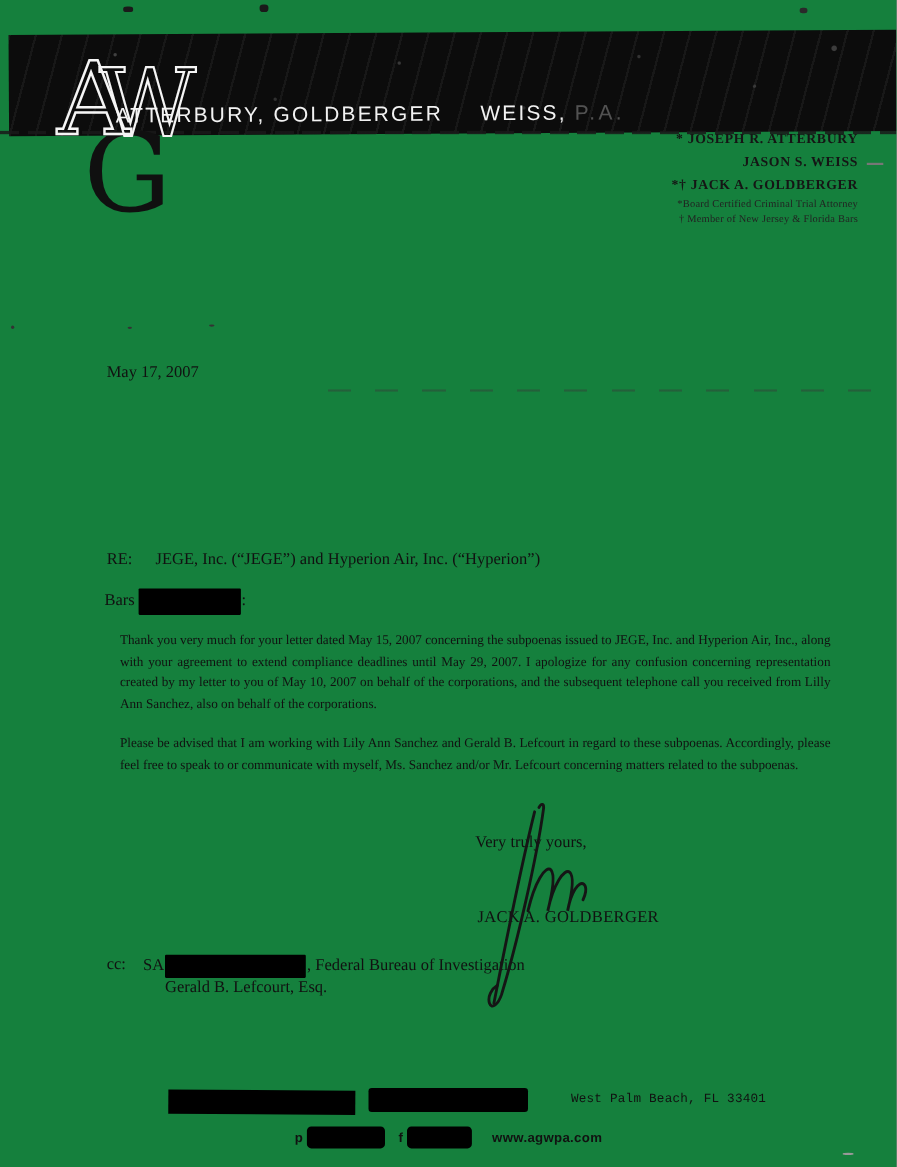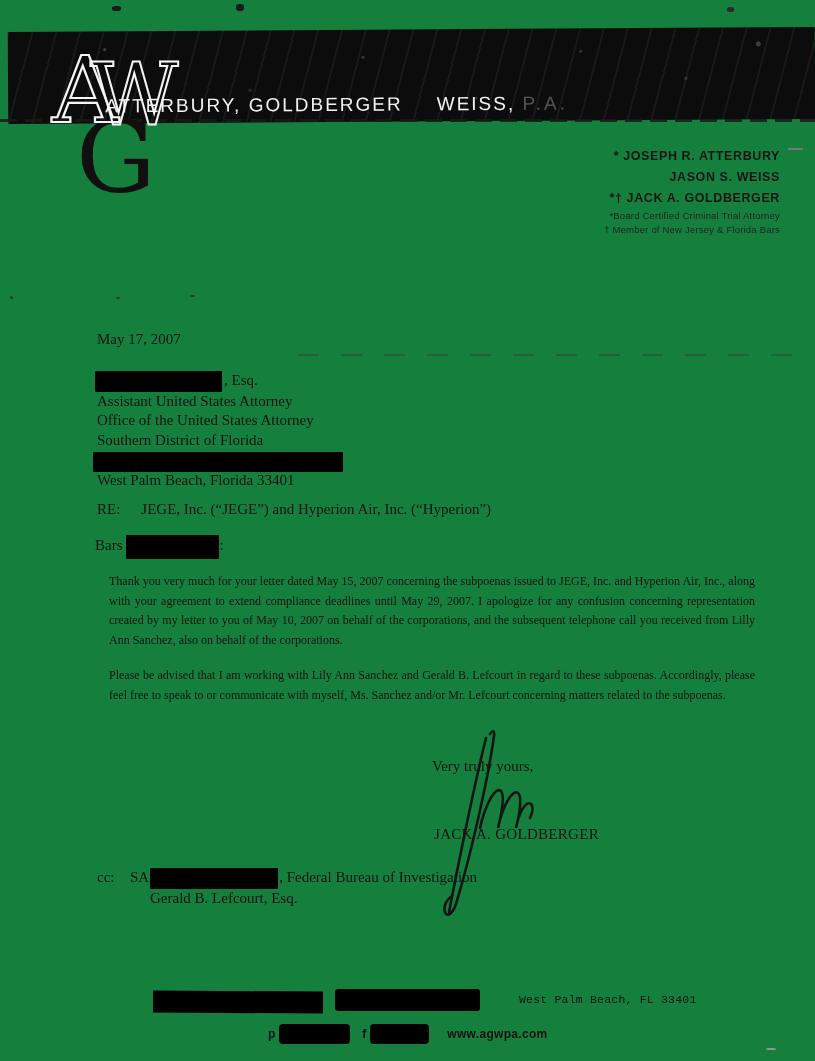--- a/index.html
+++ b/index.html
@@ -30,22 +30,22 @@
   }
   .banner-text .gap{display:inline-block;width:34px;}
   .banner-text .faint{opacity:.3;letter-spacing:3px;}
   .banner-noise-line{
     position:absolute;left:0;top:119px;width:100%;height:3px;
     background:repeating-linear-gradient(90deg, rgba(25,25,25,.85) 0 17px, transparent 17px 25px);
   }
   .monogram{position:absolute;left:30px;top:40px;width:230px;height:170px;pointer-events:none;}
   
   .attorneys{
-    position:absolute;right:35px;top:146px;text-align:right;
-    font-family:Liberation Sans, sans-serif;
+    position:absolute;right:35px;top:116px;text-align:right;
+    font-family:Liberation Serif, serif;
   }
   .attorneys .name{font-size:12.5px;font-weight:bold;letter-spacing:.6px;line-height:21px;color:#151515;}
   .attorneys .fn{font-size:9.5px;line-height:14px;color:#222;letter-spacing:.2px;}
   
   .date{position:absolute;left:97px;top:331px;font-size:15px;}
   .dash-noise{
     position:absolute;left:298px;top:354px;width:494px;height:2px;opacity:.55;
     background:repeating-linear-gradient(90deg, rgba(55,55,55,.8) 0 21px, transparent 21px 43px);
   }
   .addr{position:absolute;left:95px;top:371px;font-size:15px;line-height:19.3px;}
@@ -116,28 +116,20 @@
     <div class="name">* JOSEPH R. ATTERBURY</div>
     <div class="name">JASON S. WEISS</div>
     <div class="name">*† JACK A. GOLDBERGER</div>
     <div class="fn">*Board Certified Criminal Trial Attorney</div>
     <div class="fn">† Member of New Jersey &amp; Florida Bars</div>
   </div>
 
   <div class="date">May 17, 2007</div>
   <div class="dash-noise"></div>
 
-  <div class="addr">
-    <div><span class="redact r-name"></span><span>, Esq.</span></div>
-    <div style="margin-left:2px;">Assistant United States Attorney</div>
-    <div style="margin-left:2px;">Office of the United States Attorney</div>
-    <div style="margin-left:2px;">Southern District of Florida</div>
-    <div><span class="redact r-street"></span></div>
-    <div style="margin-left:2px;">West Palm Beach, Florida 33401</div>
-  </div>
 
   <div class="re-line">
     <span>RE:</span><span class="re-text">JEGE, Inc. (“JEGE”) and Hyperion Air, Inc. (“Hyperion”)</span>
   </div>
 
   <div class="salutation">
     <span>Bars</span><span class="redact r-dear"></span><span>:</span>
   </div>
 
   <div class="body-copy">

